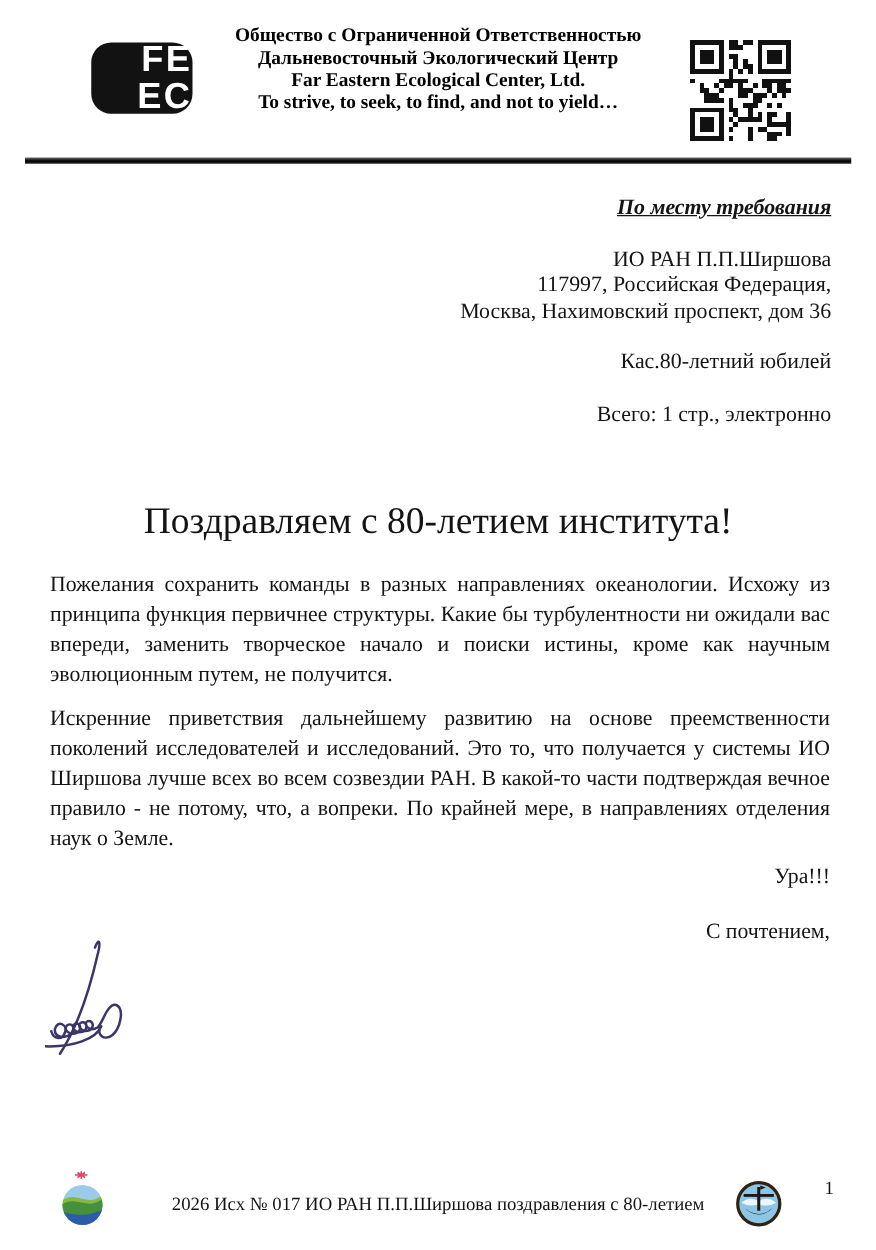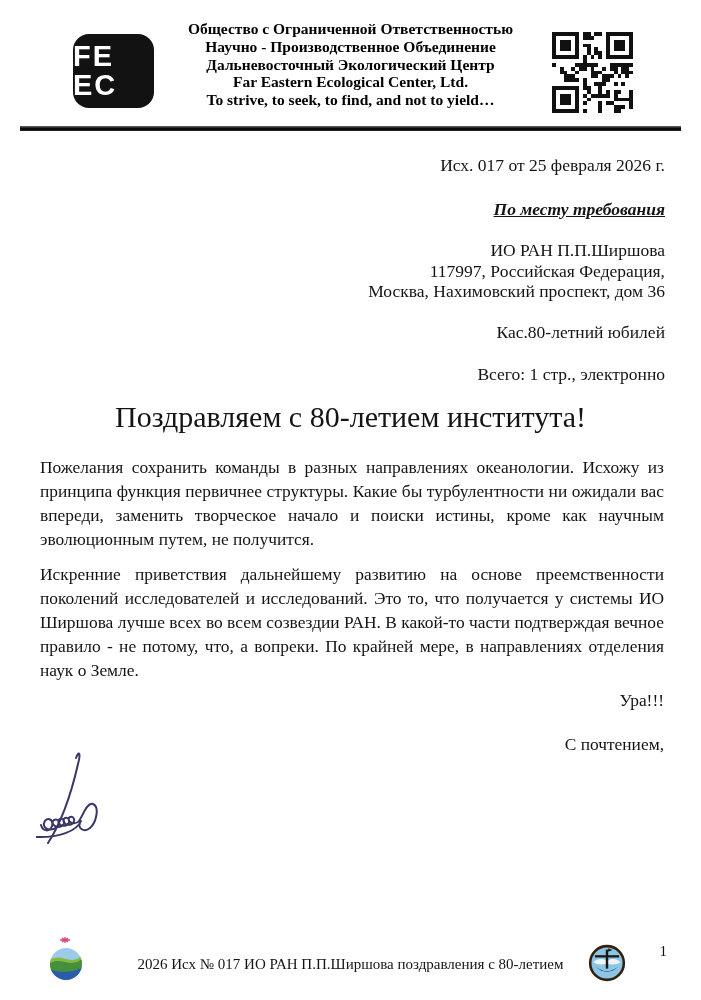--- a/index.html
+++ b/index.html
@@ -3,23 +3,23 @@
 <meta charset="utf-8">
 <style>
   html,body{margin:0;padding:0;background:#e8e8e8;}
   .page{
     position:relative;width:701px;height:1000px;background:#fff;
     font-family:"Liberation Serif","DejaVu Serif",serif;color:#141414;
     margin:0 auto;overflow:hidden;
   }
   
   .logo{
-    position:absolute;left:73px;top:34px;width:81px;height:74px;
+    position:absolute;left:73px;top:34px;width:81px;height:57px;
     background:var(--logo-black,#121212);border-radius:16px;
-    display:flex;flex-direction:column;align-items:flex-start;justify-content:center;
+    display:flex;flex-direction:column;align-items:flex-end;justify-content:center;
     gap:2px;
   }
   .logo span{
     font-family:"Liberation Sans","DejaVu Sans",sans-serif;
     font-weight:bold;font-size:29px;line-height:27px;color:#fff;letter-spacing:2px;
   }
   .letterhead{
     position:absolute;left:150px;right:150px;top:20px;text-align:center;
     font-weight:bold;font-size:15.5px;line-height:17.8px;color:#000;
   }
@@ -69,21 +69,20 @@
 
 <div class="page">
 
   <div class="logo">
     <span>FE</span>
     <span>EC</span>
   </div>
 
   <div class="letterhead">
     <div>Общество с Ограниченной Ответственностью</div>
-    <div>Научно - Производственное Объединение</div>
     <div>Дальневосточный Экологический Центр</div>
     <div>Far Eastern Ecological Center, Ltd.</div>
     <div>To strive, to seek, to find, and not to yield…</div>
   </div>
 
   <svg class="qr" id="qr" viewBox="0 0 21 21" shape-rendering="crispEdges">
       <rect x="0" y="0" width="1" height="1" fill="#111111"></rect>
       <rect x="1" y="0" width="1" height="1" fill="#111111"></rect>
       <rect x="2" y="0" width="1" height="1" fill="#111111"></rect>
       <rect x="3" y="0" width="1" height="1" fill="#111111"></rect>
@@ -291,21 +290,20 @@
       <rect x="6" y="20" width="1" height="1" fill="#111111"></rect>
       <rect x="8" y="20" width="1" height="1" fill="#111111"></rect>
       <rect x="12" y="20" width="1" height="1" fill="#111111"></rect>
       <rect x="16" y="20" width="1" height="1" fill="#111111"></rect>
       <rect x="17" y="20" width="1" height="1" fill="#111111"></rect>
     </svg>
 
   <div class="rule"></div>
 
   <div class="meta">
-    <div class="ref">Исх. 017 от 25 февраля 2026 г.</div>
     <div class="towhom">По месту требования</div>
     <div class="recipient">
       <div>ИО РАН П.П.Ширшова</div>
       <div>117997, Российская Федерация,</div>
       <div>Москва, Нахимовский проспект, дом 36</div>
     </div>
     <div class="subject">Кас.80-летний юбилей</div>
     <div class="total">Всего: 1 стр., электронно</div>
   </div>
 

